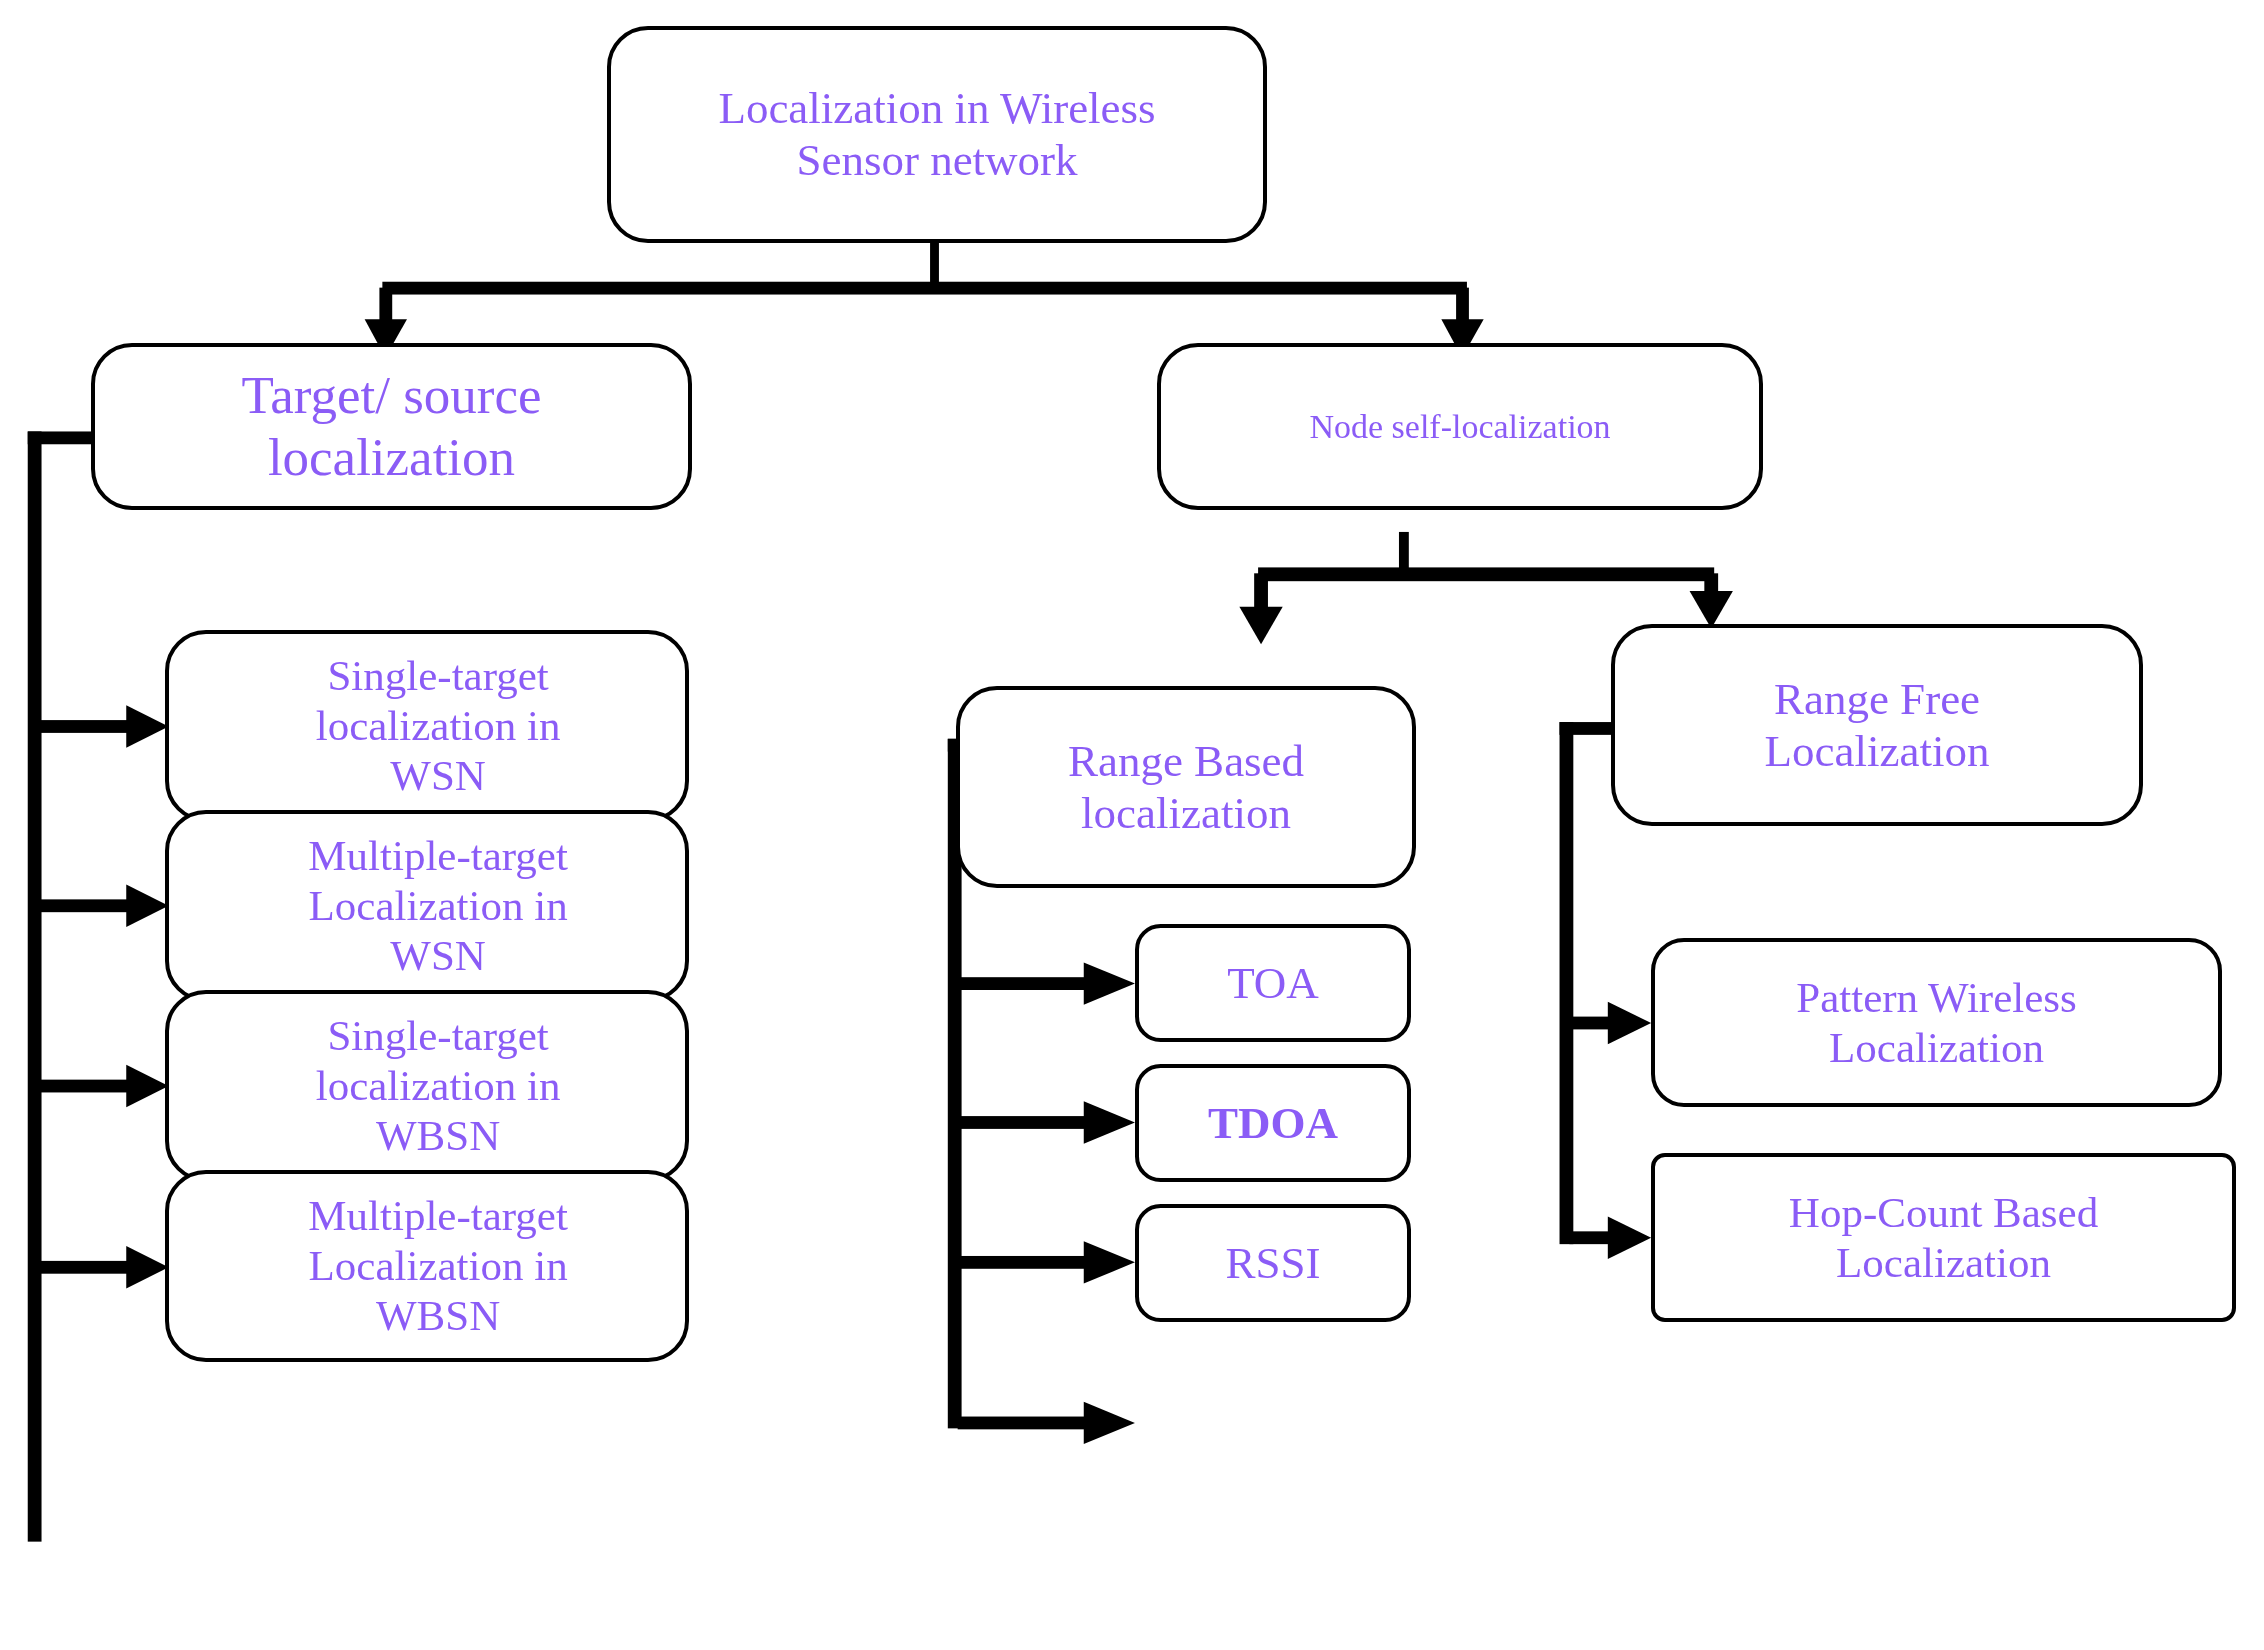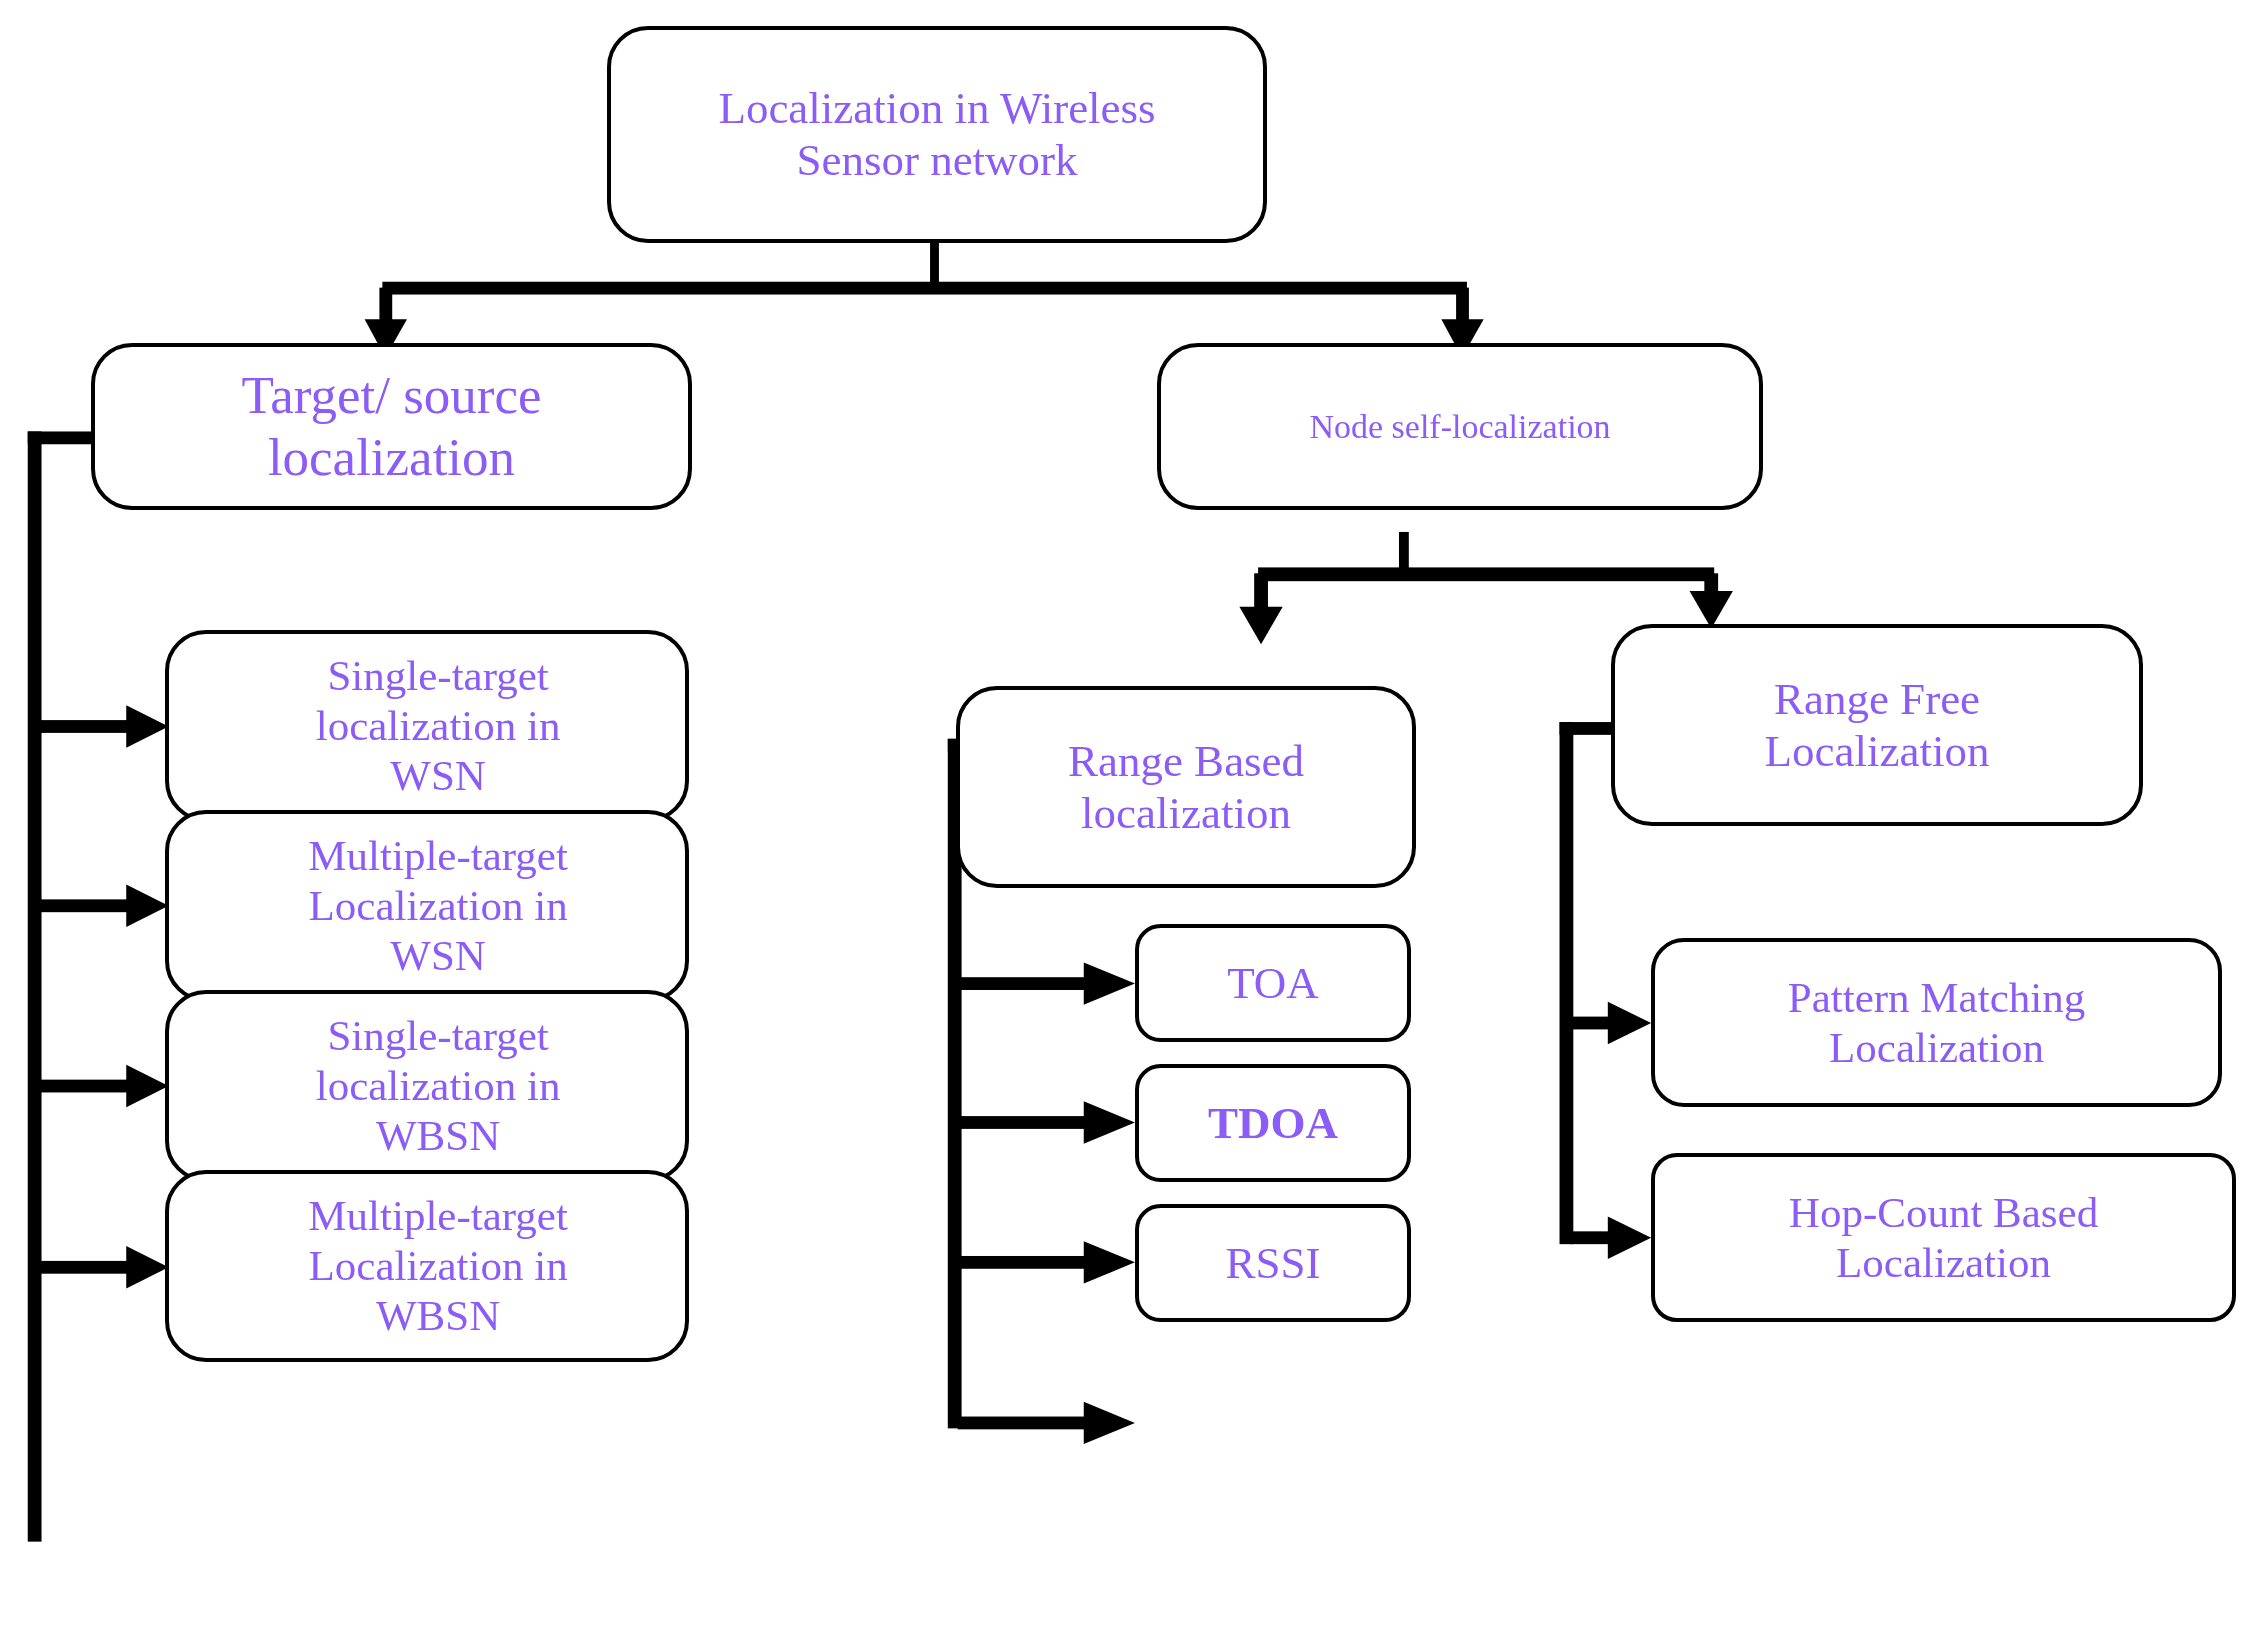--- a/index.html
+++ b/index.html
@@ -191,23 +191,23 @@
   <div class="node-box t-leaf" style="left:1135px; top:1064px; width:276px; height:118px; border-radius:25.6px;font-weight:bold;">
     <span class="node-label">TDOA</span>
   </div>
 
   <div class="node-box t-leaf" style="left:1135px; top:1204px; width:276px; height:118px; border-radius:25.6px;">
     <span class="node-label">RSSI</span>
   </div>
 
 
   <div class="node-box t-small" style="left:1651px; top:938px; width:571px; height:169px; border-radius:33px;">
-    <span class="node-label">Pattern Matching
+    <span class="node-label">Pattern Wireless
 Localization</span>
   </div>
 
-  <div class="node-box t-small" style="left:1651px; top:1153px; width:585px; height:169px; border-radius:26px;">
+  <div class="node-box t-small" style="left:1651px; top:1153px; width:585px; height:169px; border-radius:14px;">
     <span class="node-label">Hop-Count Based
 Localization</span>
   </div>
 
 </div>
 
 
 </body></html>

